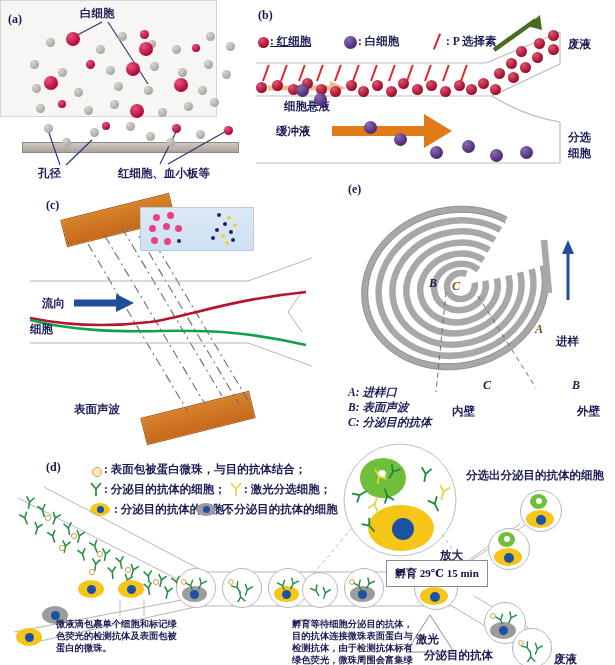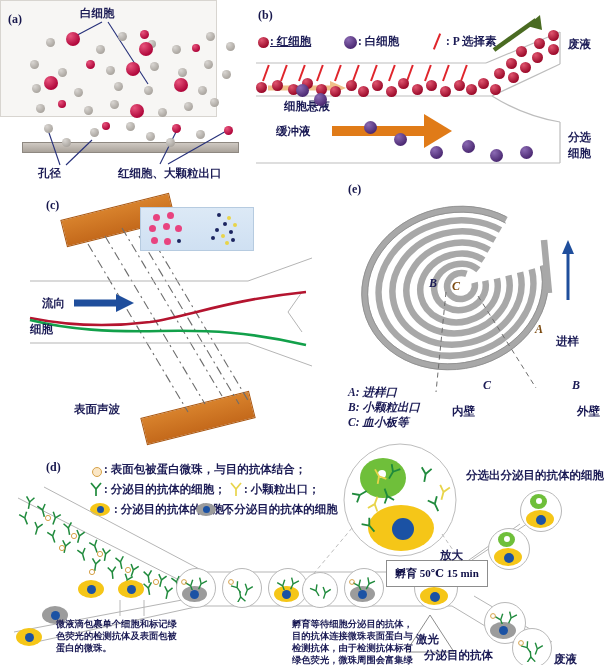--- a/index.html
+++ b/index.html
@@ -49,21 +49,21 @@
 </head>
 <body>
 
 <div class="ptag" style="left:8px;top:12px;">(a)</div>
 
 <div id="pa"></div>
 <div id="pa-bar"></div>
 
 <div class="lbl" style="left:80px;top:6px;">白细胞</div>
 <div class="lbl" style="left:38px;top:166px;">孔径</div>
-<div class="lbl" style="left:118px;top:166px;">红细胞、大颗粒出口</div>
+<div class="lbl" style="left:118px;top:166px;">红细胞、血小板等</div>
 
 <svg class="ann" width="615" height="665" style="pointer-events:none">
   <g stroke="#26307a" stroke-width="1.1" fill="none">
     <path d="M102,22 L68,40"></path>
     <path d="M108,22 L148,84"></path>
     <path d="M60,165 L48,130"></path>
     <path d="M66,165 L92,140"></path>
     <path d="M160,164 L176,132"></path>
     <path d="M168,164 L228,130"></path>
   </g>
@@ -283,22 +283,22 @@
     <line x1="478" y1="296" x2="536" y2="388"></line>
   </g>
 </svg>
 
 <div class="lbl ital" style="left:429px;top:276px;font-size:12px;">B</div>
 <div class="lbl ital" style="left:452px;top:279px;font-size:12px;color:#7b4a10;">C</div>
 <div class="lbl ital" style="left:535px;top:322px;font-size:12px;color:#7b4a10;">A</div>
 <div class="lbl" style="left:556px;top:334px;">进样</div>
 
 <div class="lbl ital" style="left:348px;top:385px;">A: 进样口</div>
-<div class="lbl ital" style="left:348px;top:400px;">B: 小颗粒出口</div>
-<div class="lbl ital" style="left:348px;top:415px;">C: 血小板等</div>
+<div class="lbl ital" style="left:348px;top:400px;">B: 表面声波</div>
+<div class="lbl ital" style="left:348px;top:415px;">C: 分泌目的抗体</div>
 
 <div class="lbl ital" style="left:483px;top:378px;font-size:12px;">C</div>
 <div class="lbl ital" style="left:572px;top:378px;font-size:12px;">B</div>
 <div class="lbl" style="left:452px;top:404px;">内壁</div>
 <div class="lbl" style="left:577px;top:404px;">外壁</div>
 
 <div id="miniflow">
   <div class="dotp" style="left:12px;top:6px;width:7px;height:7px;"></div>
   <div class="dotp" style="left:26px;top:4px;width:7px;height:7px;"></div>
   <div class="dotp" style="left:8px;top:17px;width:7px;height:7px;"></div>
@@ -334,21 +334,21 @@
   </svg>
   <div class="lbl" style="left:104px;top:482px;">: 分泌目的抗体的细胞；</div>
 
   <svg style="position:absolute;left:228px;top:481px;" width="16" height="16">
     <g stroke="#e8d44a" stroke-width="1.7" fill="none">
       <line x1="8" y1="15" x2="8" y2="8"></line>
         <line x1="8" y1="8" x2="3" y2="2"></line>
         <line x1="8" y1="8" x2="13" y2="2"></line>
     </g>
   </svg>
-  <div class="lbl" style="left:244px;top:482px;">: 小颗粒出口；</div>
+  <div class="lbl" style="left:244px;top:482px;">: 激光分选细胞；</div>
 
   <div class="cellY" style="left:90px;top:503px;width:20px;height:13px;"></div>
   <div class="nuc" style="left:97px;top:506px;width:7px;height:7px;"></div>
   <div class="lbl" style="left:114px;top:502px;">: 分泌目的抗体的细胞；</div>
 
   <div class="cellGrey" style="left:196px;top:503px;width:20px;height:13px;"></div>
   <div class="nuc" style="left:203px;top:506px;width:7px;height:7px;"></div>
   <div class="lbl" style="left:216px;top:502px;">: 不分泌目的抗体的细胞</div>
 </div>
 
@@ -727,21 +727,21 @@
       <g transform="translate(15,27) rotate(175)">
           <line x1="0" y1="8" x2="0" y2="2"></line>
           <line x1="0" y1="2" x2="-4" y2="-3"></line>
           <line x1="0" y1="2" x2="4" y2="-3"></line>
         </g>
     </g>
     <circle cx="5" cy="11" r="2.4" fill="none" stroke="#d6a24a"></circle>
   </svg>
 </div>
 
-<div class="incub" style="left:386px;top:560px;">孵育 50℃ 15 min</div>
+<div class="incub" style="left:386px;top:560px;">孵育 29℃ 15 min</div>
 <div class="lbl" style="left:440px;top:548px;">放大</div>
 <div class="lbl" style="left:466px;top:468px;">分选出分泌目的抗体的细胞</div>
 <div class="lbl" style="left:416px;top:632px;">激光</div>
 <div class="lbl" style="left:424px;top:648px;">分泌目的抗体</div>
 <div class="lbl" style="left:554px;top:652px;">废液</div>
 
 <div class="capt" style="left:56px;top:618px;width:128px;">微液滴包裹单个细胞和标记绿色荧光的检测抗体及表面包被蛋白的微珠。</div>
 <div class="capt" style="left:292px;top:618px;width:128px;">孵育等待细胞分泌目的抗体，目的抗体连接微珠表面蛋白与检测抗体，由于检测抗体标有绿色荧光，微珠周围会富集绿色荧光。</div>
 
 </body></html>

